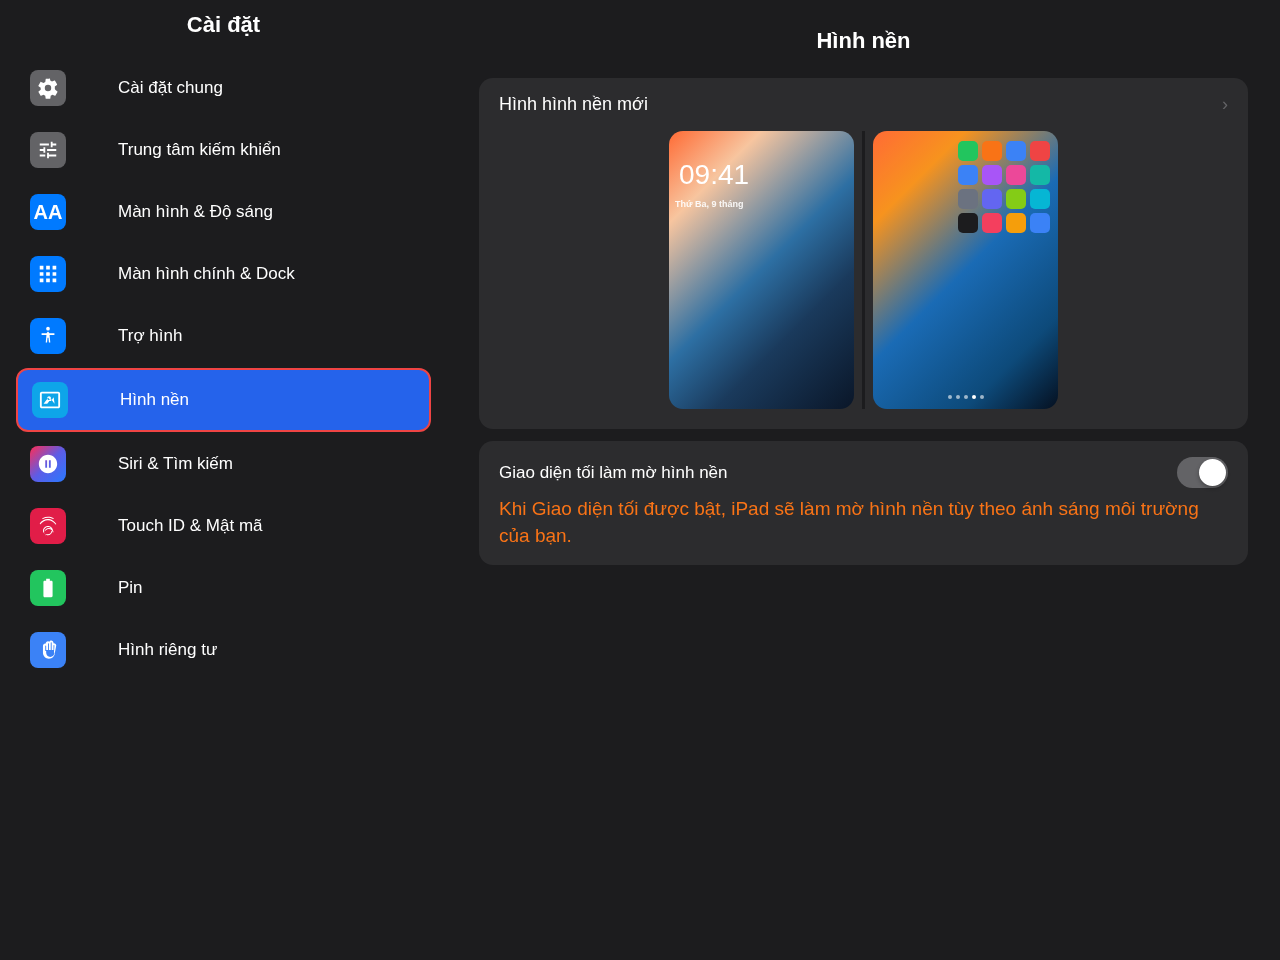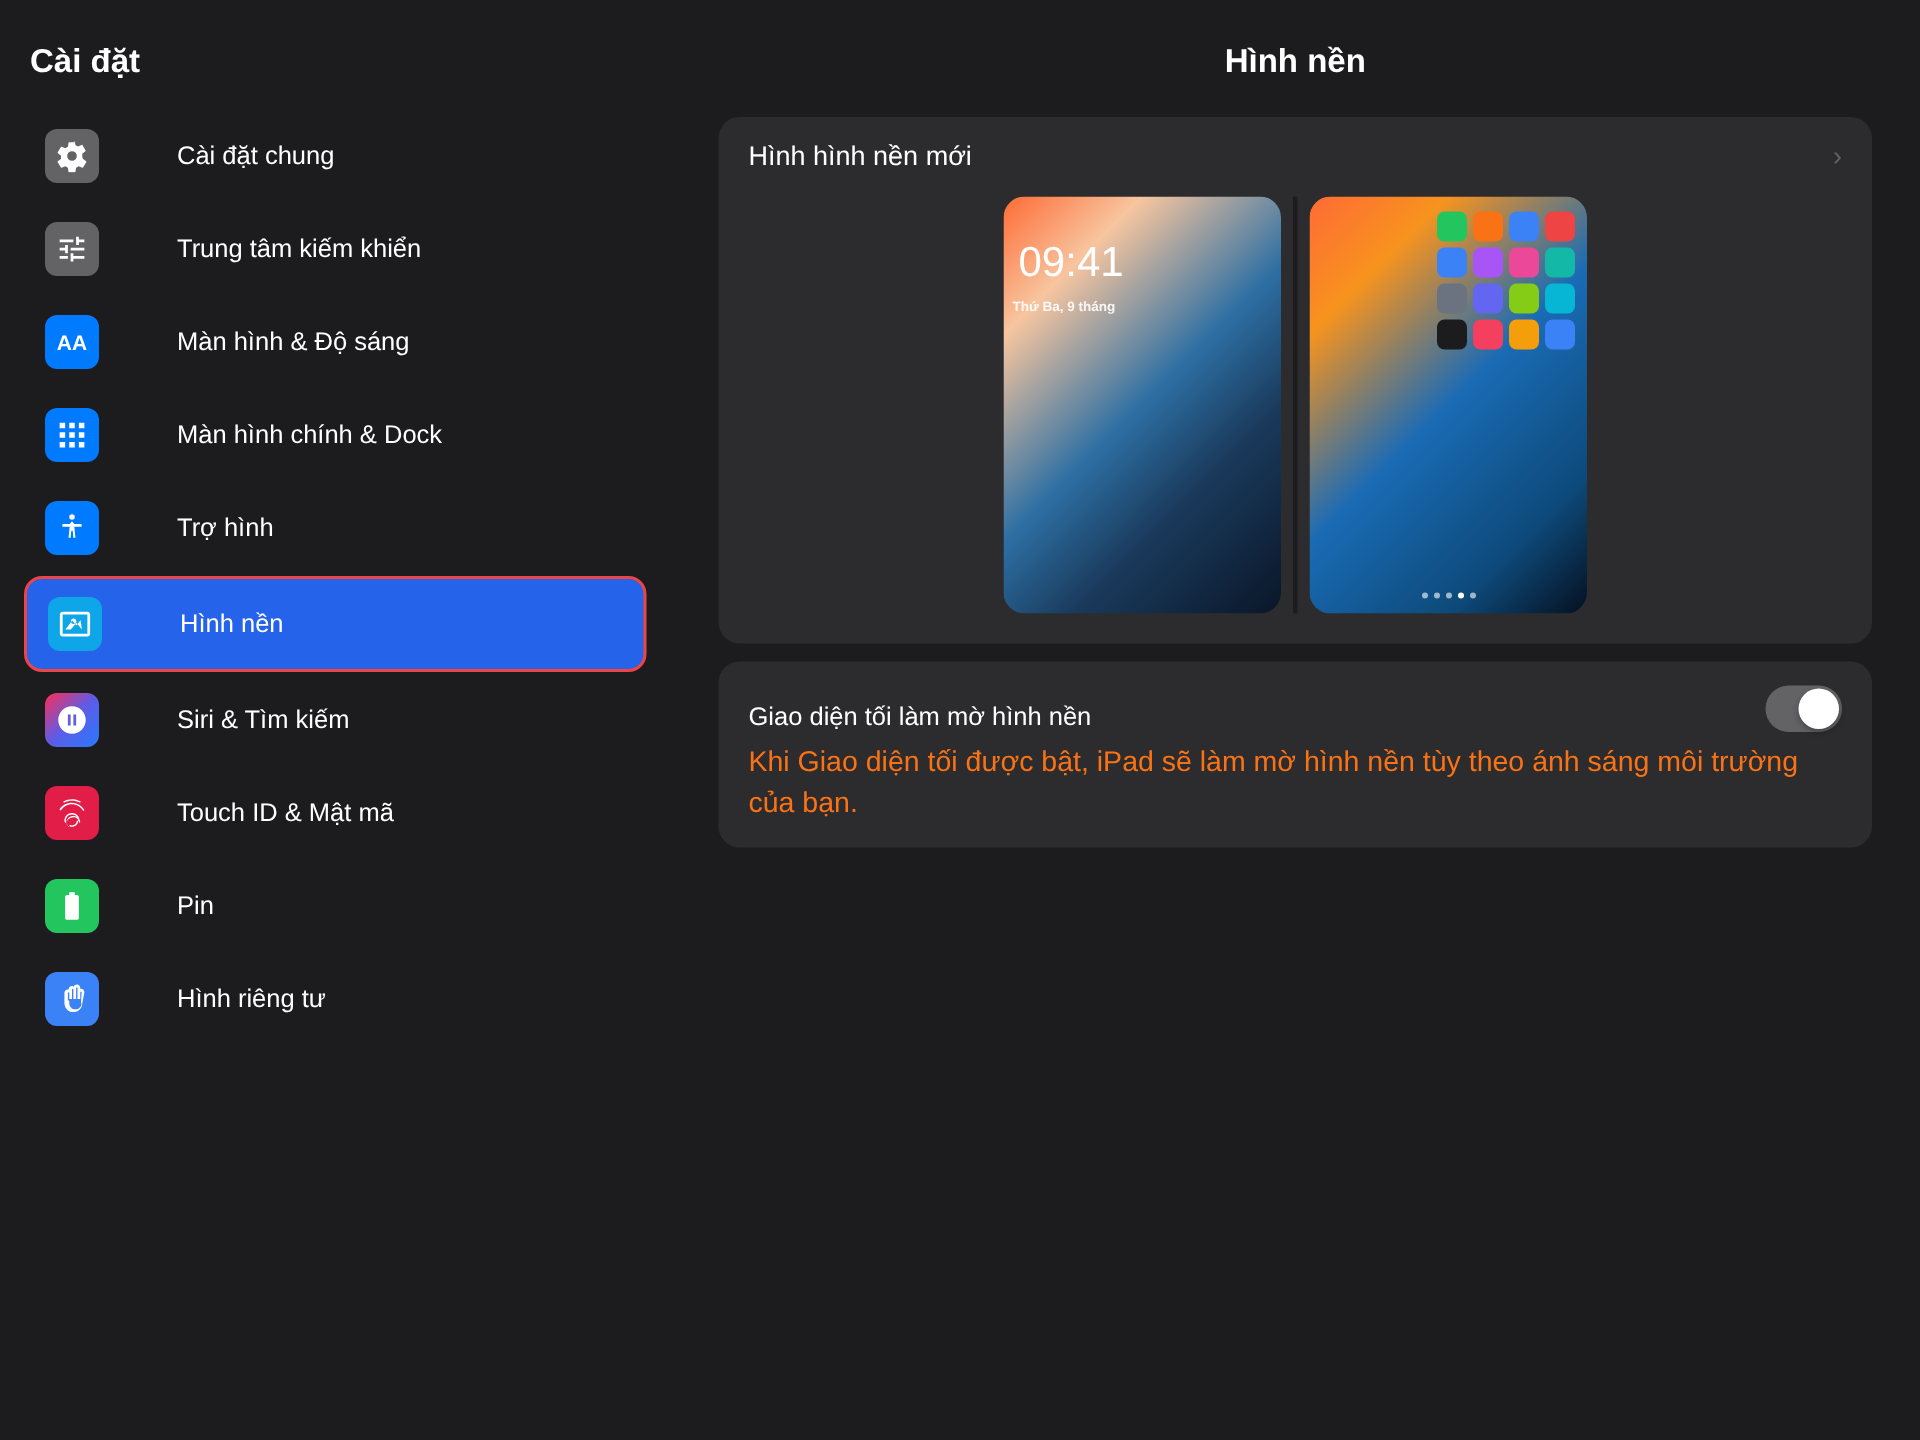--- a/index.html
+++ b/index.html
@@ -19,24 +19,25 @@
       width: 447px;
       height: 100%;
       background: #1c1c1e;
       display: flex;
       flex-direction: column;
       padding: 0;
       flex-shrink: 0;
     }
 
     .sidebar-title {
+      text-align: center;
       font-size: 22px;
       font-weight: 700;
       color: #ffffff;
-      padding: 28px 20px 20px;
+      padding: 12px 20px 20px;
     }
 
     .sidebar-list {
       flex: 1;
       overflow-y: auto;
       padding: 0 16px;
     }
 
     .sidebar-item {
       display: flex;
@@ -238,21 +239,21 @@
     
     .toggle-card {
       background: #2c2c2e;
       border-radius: 14px;
       padding: 16px 20px;
       margin-bottom: 4px;
     }
 
     .toggle-row {
       display: flex;
-      align-items: flex-end;
+      align-items: center;
       justify-content: space-between;
     }
 
     .toggle-label {
       font-size: 17px;
       color: #ffffff;
     }
 
     .toggle-switch {
       width: 51px;
@@ -307,21 +308,21 @@
       <div class="sidebar-icon icon-gray2">
         <svg class="icon-svg" viewBox="0 0 24 24" fill="white">
           <path d="M3 17v2h6v-2H3zM3 5v2h10V5H3zm10 16v-2h8v-2h-8v-2h-2v6h2zM7 9v2H3v2h4v2h2V9H7zm14 4v-2H11v2h10zm-6-4h2V7h4V5h-4V3h-2v6z"></path>
         </svg>
       </div>
       <span class="sidebar-label">Trung tâm kiếm khiển</span>
     </div>
 
     <div class="sidebar-item">
       <div class="sidebar-icon icon-blue">
-        <span style="color:white;font-size:14px;font-weight:700;">AA</span>
+        <span style="color:white;font-size:20px;font-weight:700;">AA</span>
       </div>
       <span class="sidebar-label">Màn hình &amp; Độ sáng</span>
     </div>
 
     <div class="sidebar-item">
       <div class="sidebar-icon icon-blue2">
         <svg class="icon-svg" viewBox="0 0 24 24" fill="white">
           <path d="M3 3h4v4H3zm0 7h4v4H3zm0 7h4v4H3zm7-14h4v4h-4zm0 7h4v4h-4zm0 7h4v4h-4zm7-14h4v4h-4zm0 7h4v4h-4zm0 7h4v4h-4z"></path>
         </svg>
       </div>

